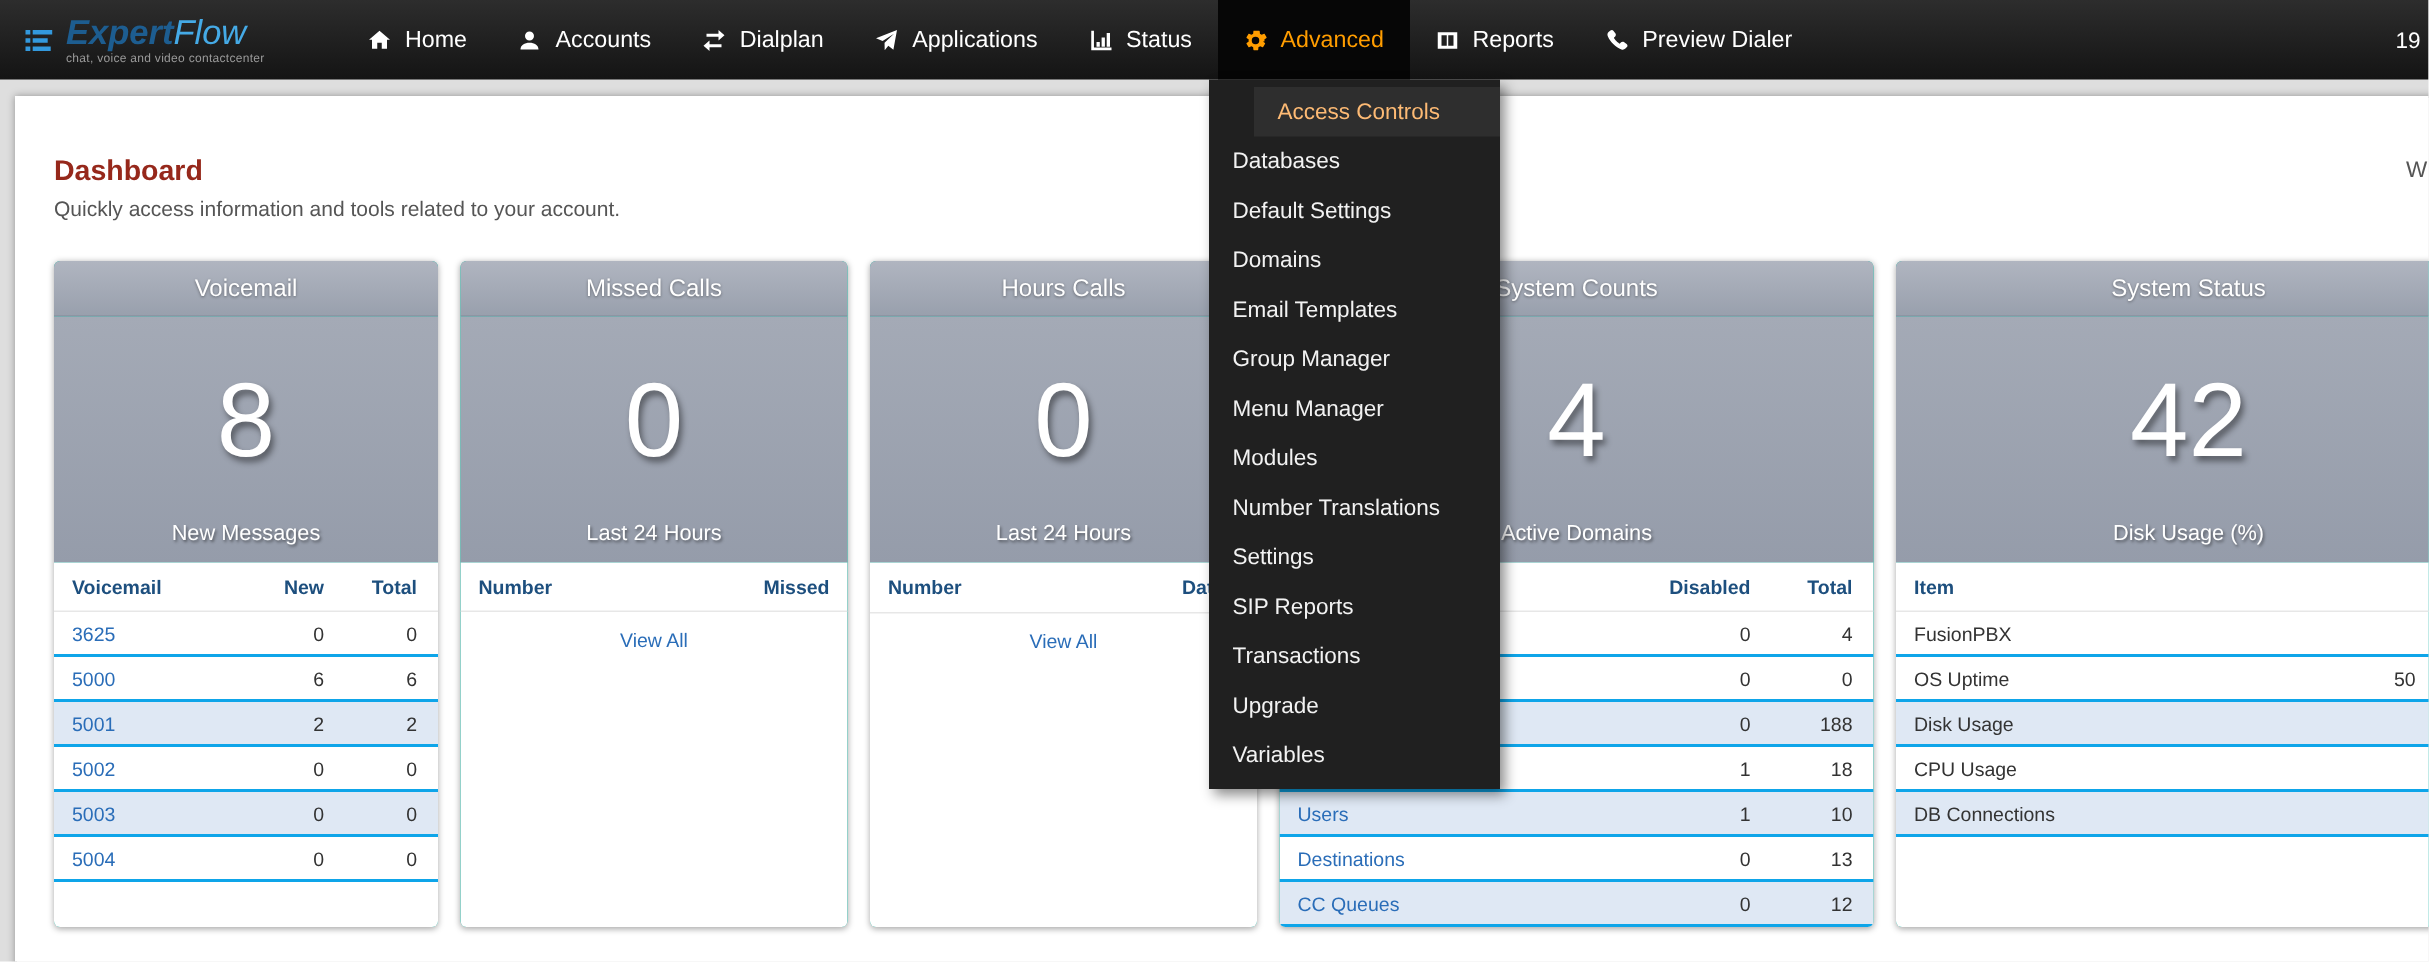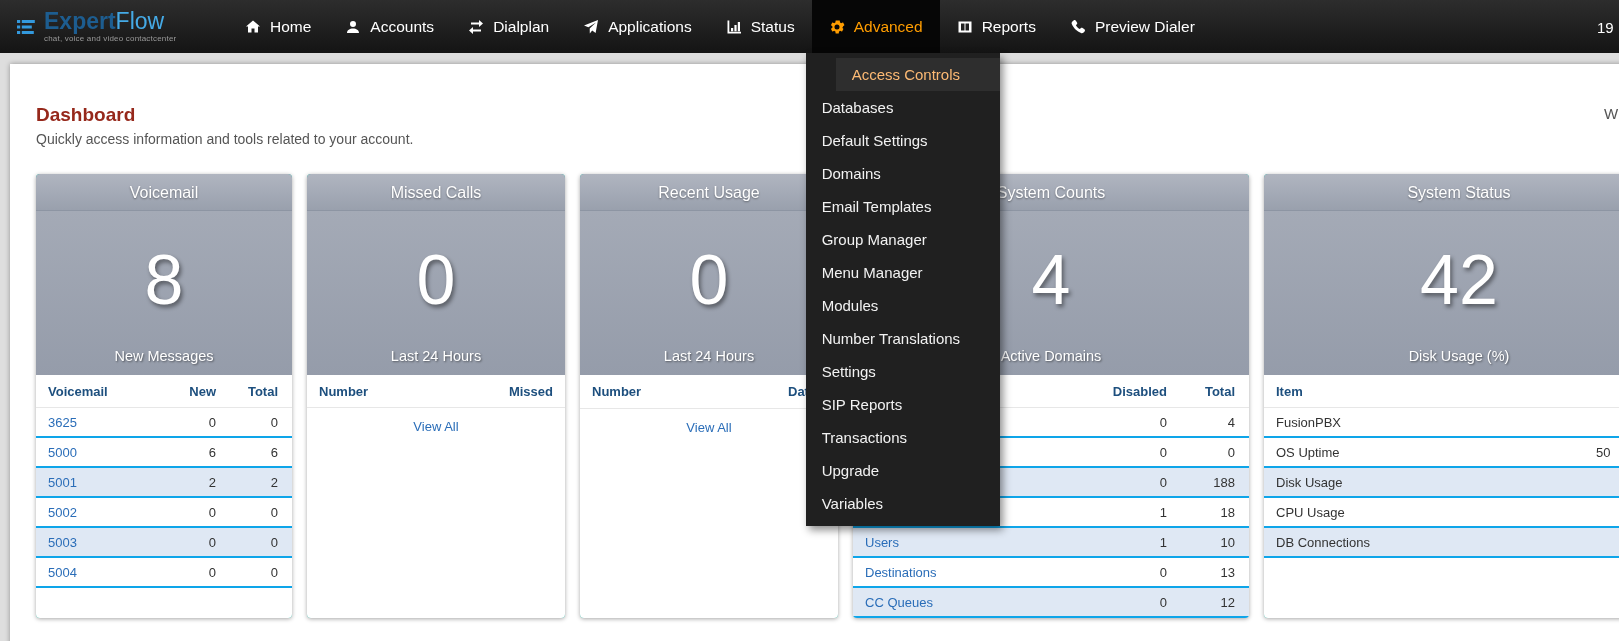--- a/index.html
+++ b/index.html
@@ -13,21 +13,21 @@
   
   .navbar {
     position:absolute; top:0; left:0; width:1619px; height:53px;
     background:linear-gradient(#2d2d2d,#141414);
     display:flex; align-items:center;
     color:#fff; z-index:60;
   }
   .brand { display:flex; align-items:center; gap:8px; margin-left:16px; width:212px; flex:0 0 auto; cursor:pointer; }
   .brand-bars { width:20px; height:20px; flex:0 0 auto; }
   .brand-text-wrap { line-height:1; }
-  .brand-name { font-size:23px; font-weight:bold; letter-spacing:0; }
+  .brand-name { font-size:23px; font-weight:bold; letter-spacing:0;font-style:italic; }
   .brand-primary { color:#1d5d90; }
   .brand-secondary { color:#45aae6; font-weight:normal; }
   .brand-tagline { font-size:8px; color:#9a9a9a; margin-top:2px; letter-spacing:.2px; }
 
   .nav-item {
     position:relative; height:53px; display:flex; align-items:center; gap:9px;
     padding:0 17px; font-size:15.5px; cursor:pointer; white-space:nowrap;
   }
   .nav-item svg { width:16px; height:16px; fill:currentColor; flex:0 0 auto; }
   .nav-item.active { background:#060606; color:#ff9d00; }
@@ -254,21 +254,21 @@
       <div class="card-table">
         <div class="thead">
           <span class="col-a">Number</span>
           <span class="col-b">Missed</span>
         </div>
         <a class="view-all">View All</a>
       </div>
     </div>
 
     <div class="card card-rc" style="width:258px">
-      <div class="card-header">Recent Usage</div>
+      <div class="card-header">Hours Calls</div>
       <div class="card-hero">
         <div class="hero-mid">
             <div class="big-num">0</div>
           </div>
         <div class="num-label">Last 24 Hours</div>
       </div>
       <div class="card-table">
         <div class="thead">
           <span class="col-a">Number</span>
           <span class="col-b">Date/Time</span>

